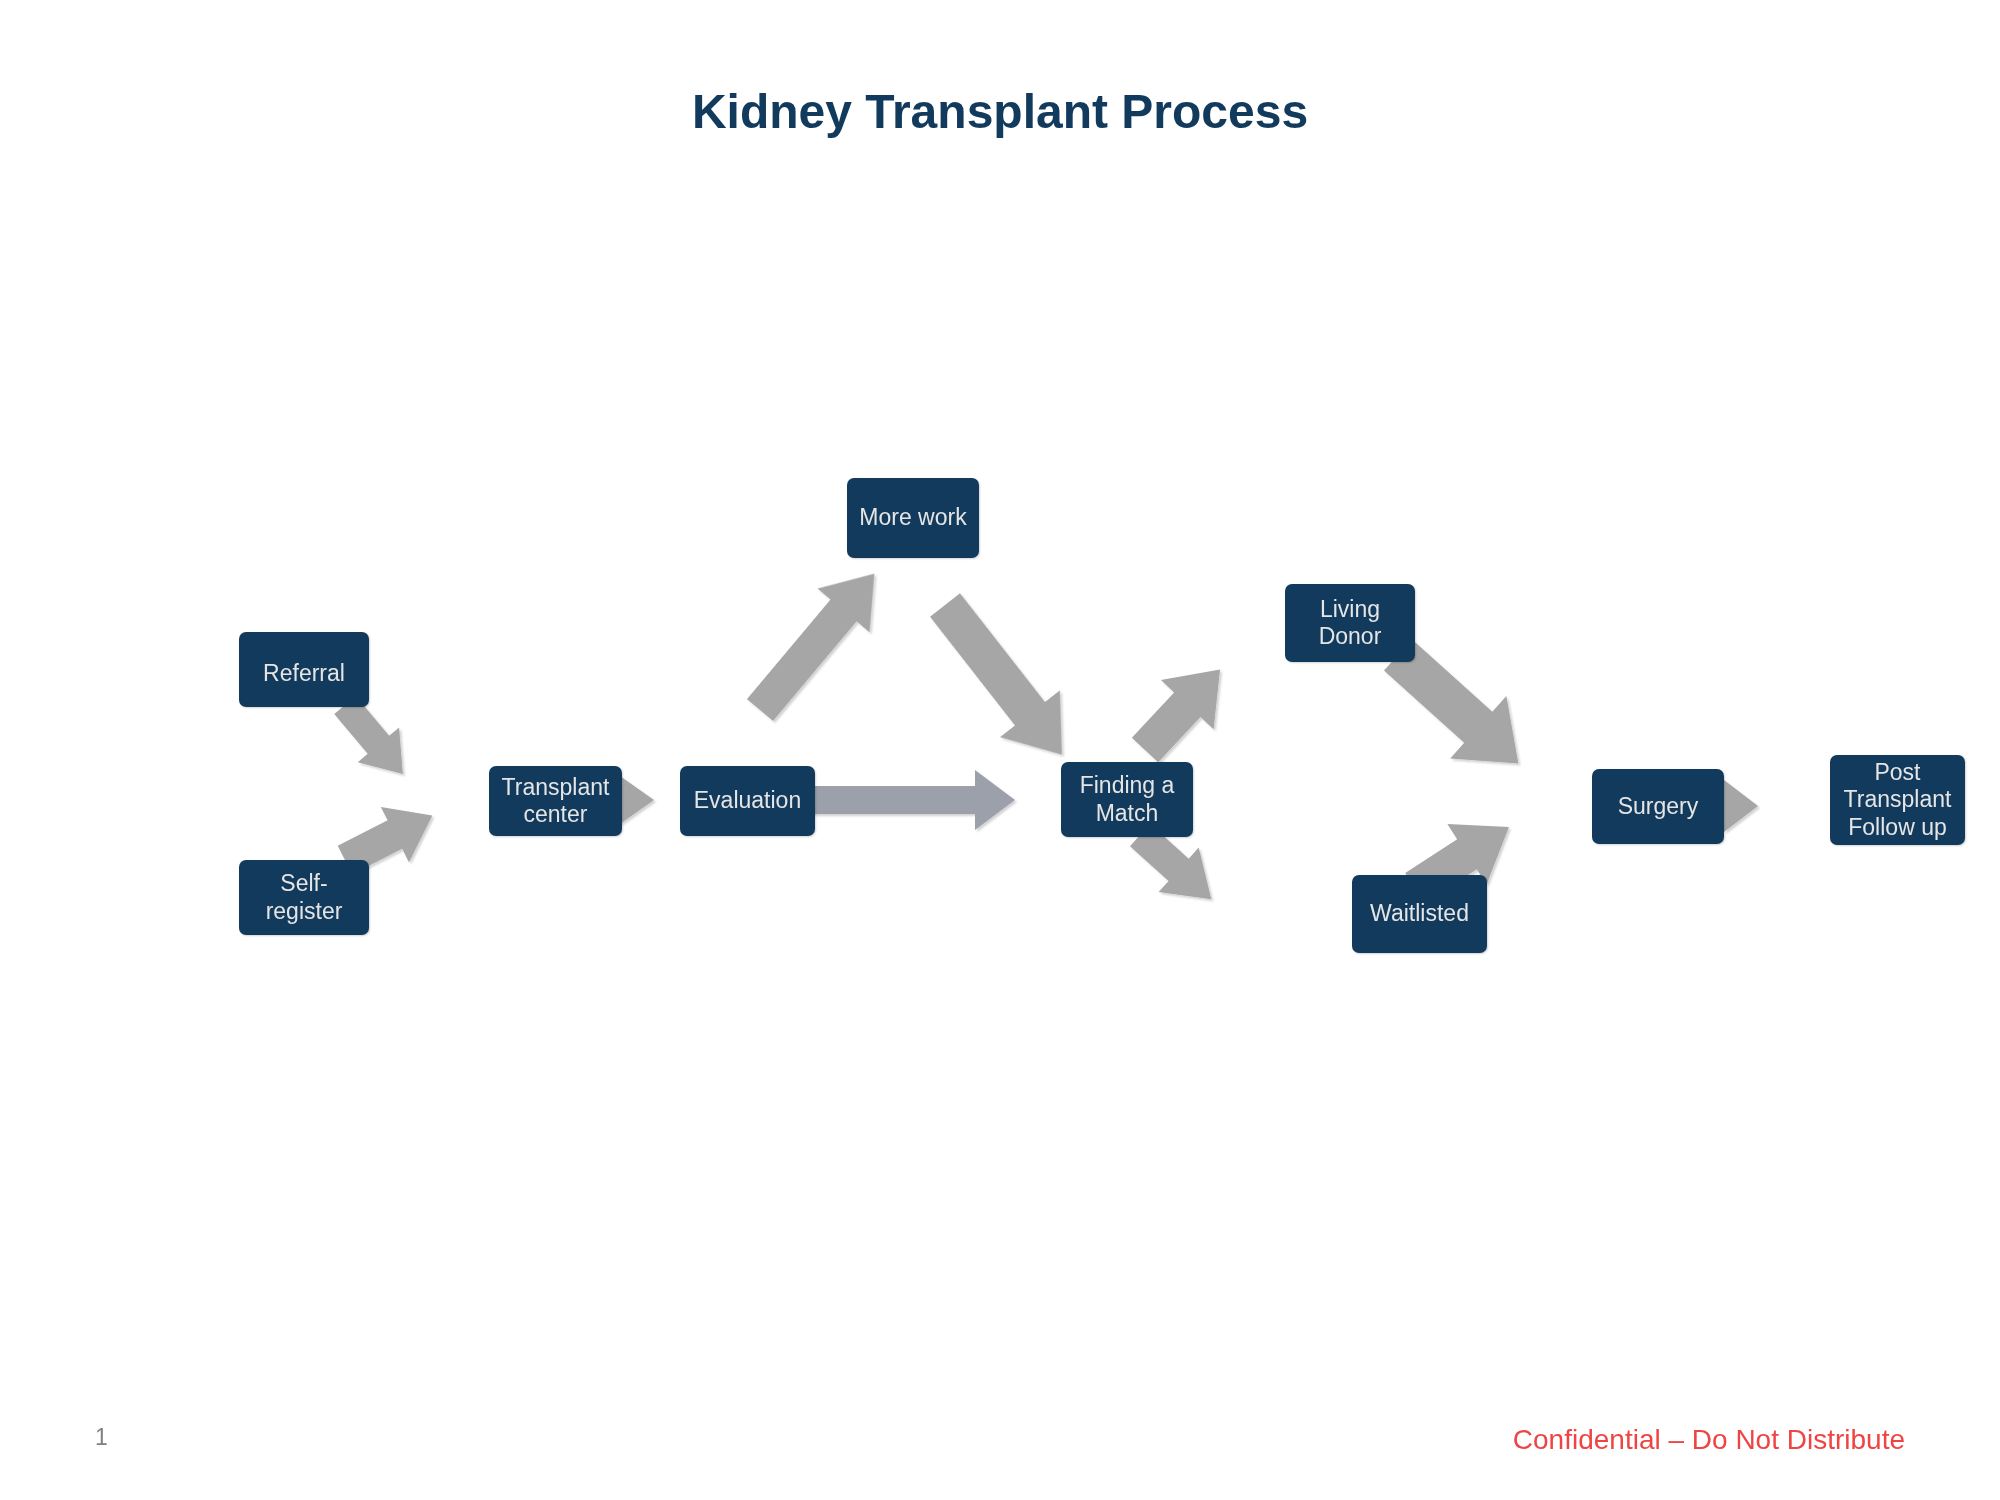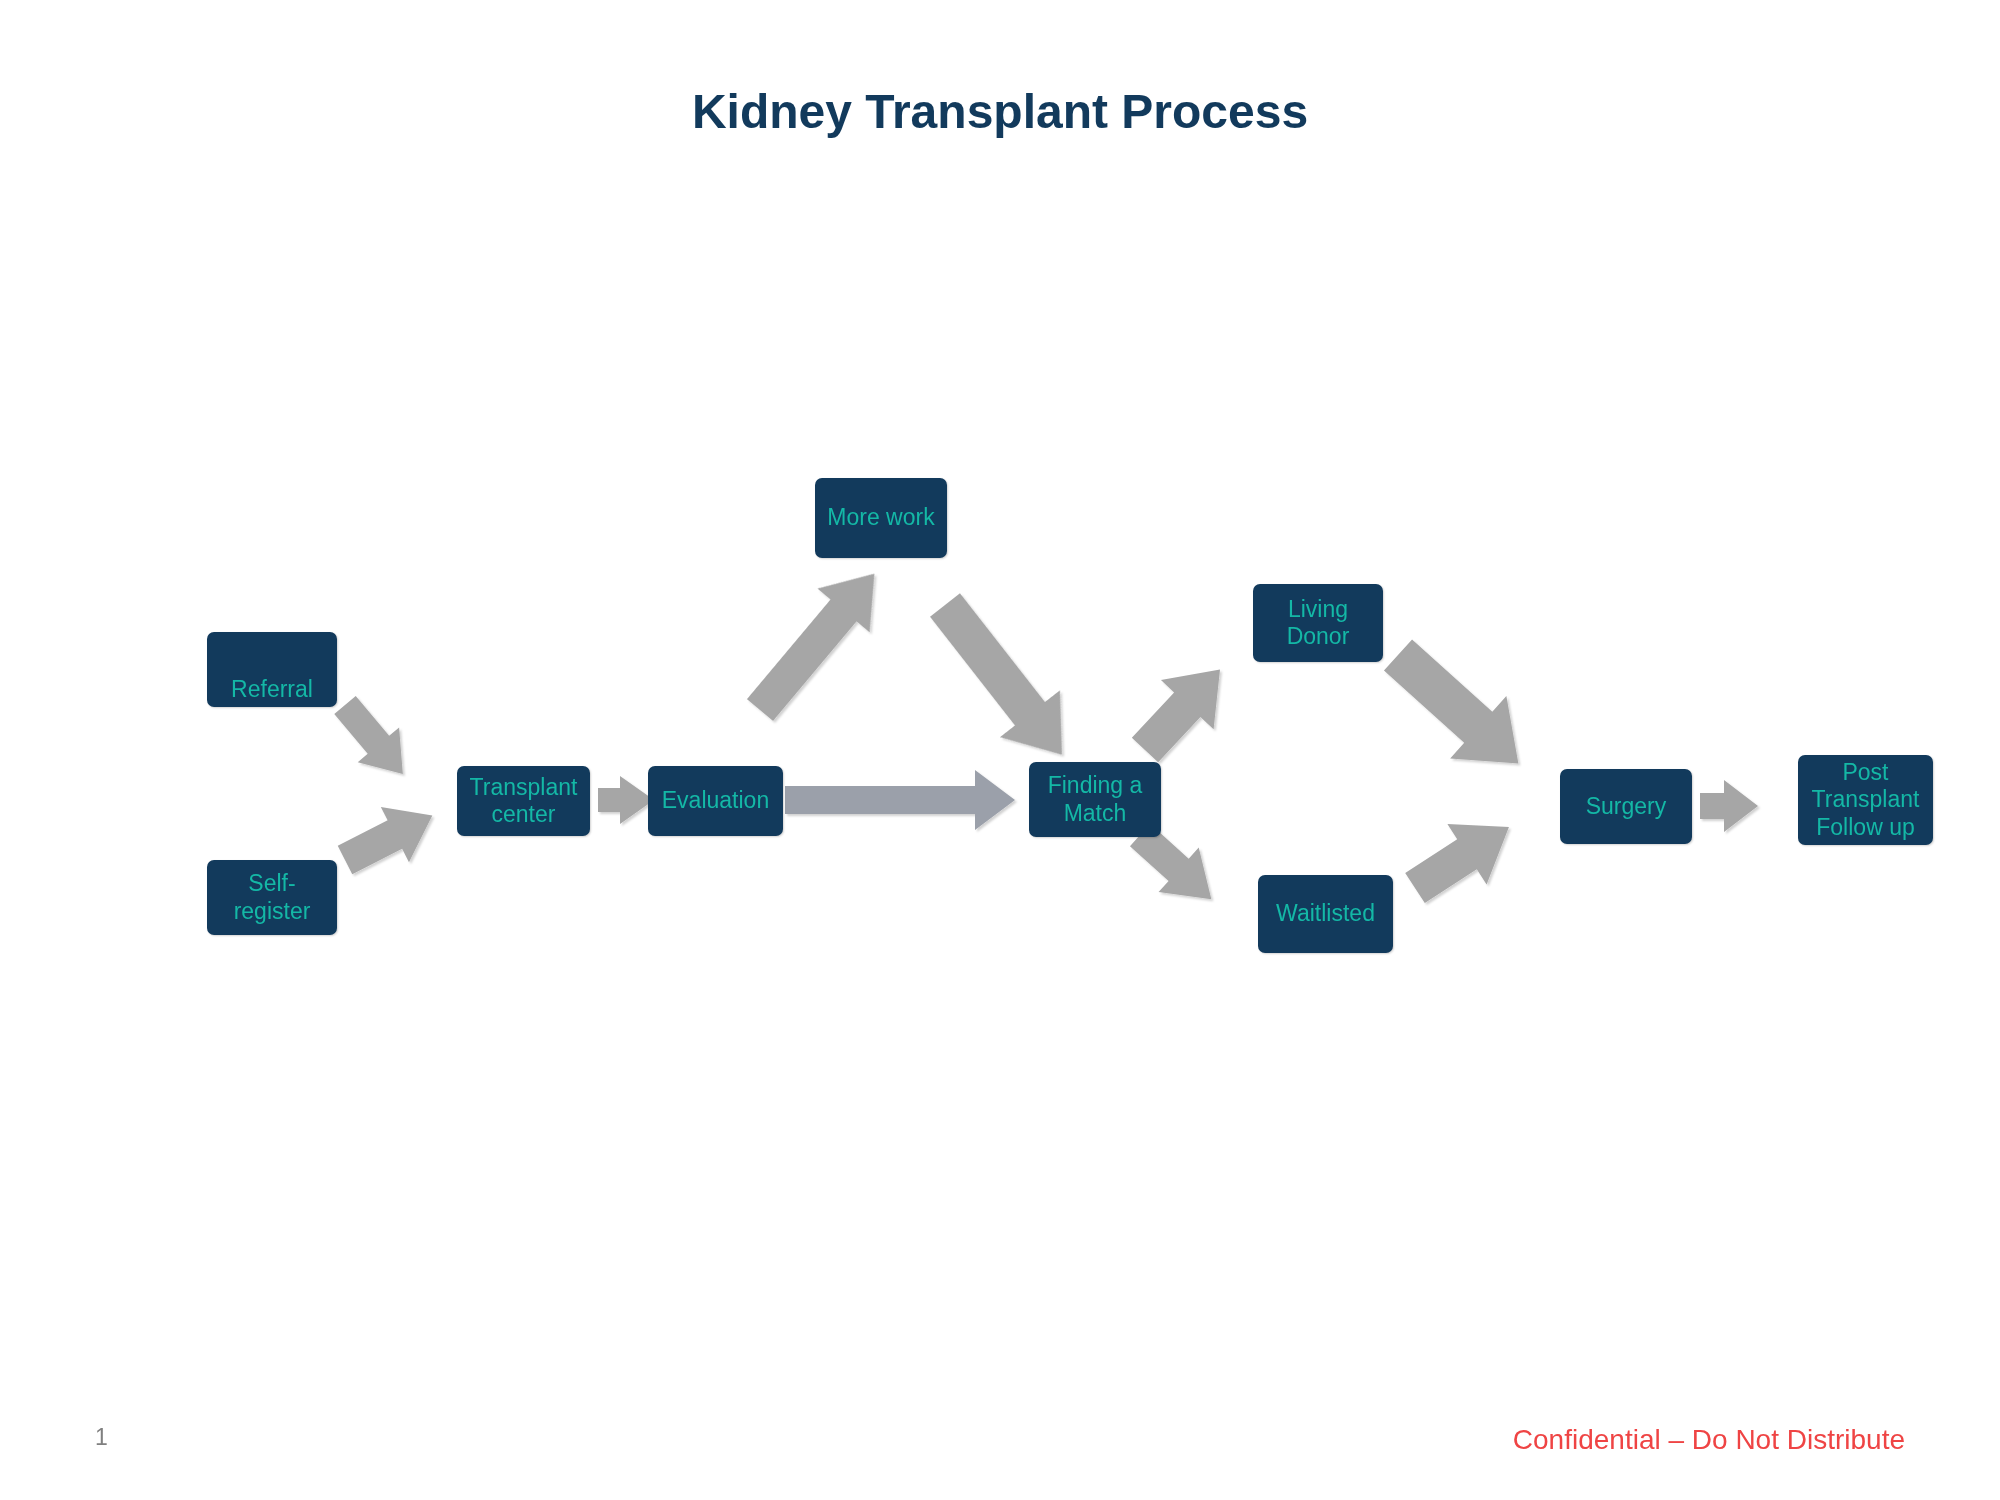--- a/index.html
+++ b/index.html
@@ -26,30 +26,31 @@
     font-size: 48px;
     font-weight: bold;
     color: #123A5C;
     letter-spacing: 0px;
     line-height: 1.1;
   }
   .node {
     position: absolute;
     background: #123A5C;
     border-radius: 7px;
-    color: #14b8a6;
+    color: #e5e5e5;
     font-size: 23px;
     line-height: 1.18;
     display: flex;
     align-items: center;
     justify-content: center;
     text-align: center;
     box-sizing: border-box;
-    padding: 4px 6px;
+    padding: 20px 6px;
     box-shadow: 1px 1px 2px rgba(0,0,0,0.18);
+    margin-left: 32px;
   }
   .node span { display: block; white-space: pre-line; }
 
   #diagram-arrows {
     position: absolute;
     left: 0;
     top: 0;
     width: 2000px;
     height: 1500px;
     pointer-events: none;
@@ -156,21 +157,21 @@
   <div class="node" style="left:1029px; top:762px; width:132px; height:75px;">
     <span>Finding a
 Match</span>
   </div>
 
   <div class="node" style="left:1253px; top:584px; width:130px; height:78px;">
     <span>Living
 Donor</span>
   </div>
 
-  <div class="node" style="left:1258px; top:875px; width:135px; height:78px;">
+  <div class="node" style="left:1320px; top:875px; width:135px; height:78px;">
     <span>Waitlisted</span>
   </div>
 
   <div class="node" style="left:1560px; top:769px; width:132px; height:75px;">
     <span>Surgery</span>
   </div>
 
   <div class="node" style="left:1798px; top:755px; width:135px; height:90px;">
     <span>Post
 Transplant

